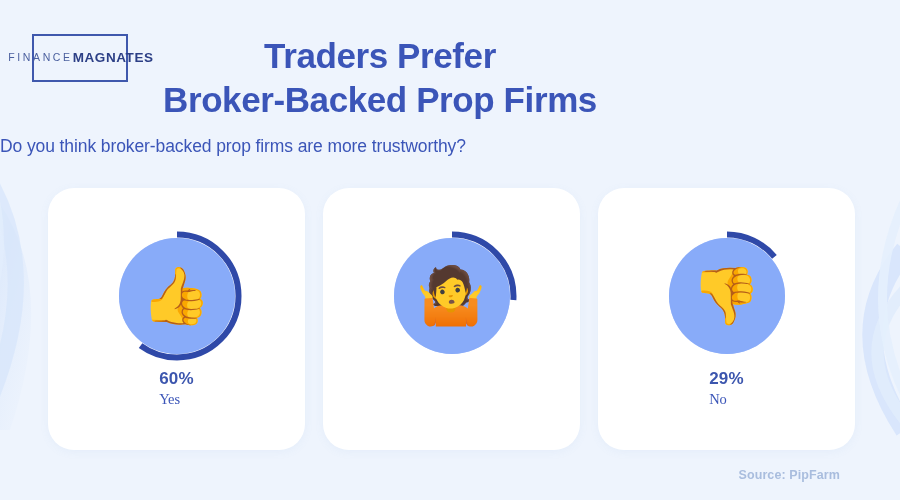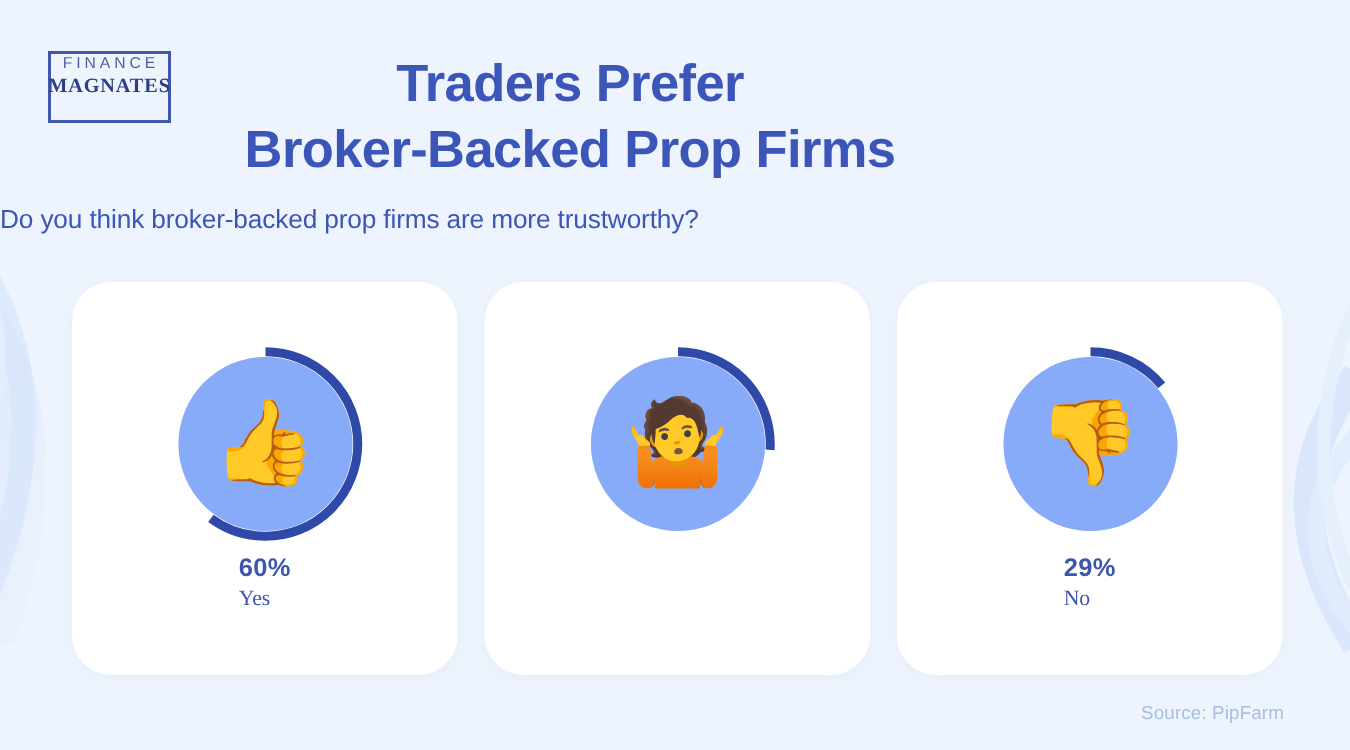--- a/index.html
+++ b/index.html
@@ -17,33 +17,33 @@
     overflow:hidden;
   }
 
   
   .bg-layer { position:absolute; inset:0; overflow:hidden; pointer-events:none; }
   .bg-layer svg { position:absolute; inset:0; width:900px; height:500px; }
 
   
   #logo {
     position:absolute; left:32px; top:34px;
-    width:82px; height:48px;
+    width:96px; height:48px;
     border:2px solid #3f58ad;
-    display:flex; flex-direction:column;
-    align-items:center; justify-content:flex-start;
+    display:flex; flex-direction:row;
+    align-items:center; justify-content:center;
     background:transparent;
   }
   #logo .logo-top {
     font-size:10.5px; letter-spacing:2.6px; font-weight:400;
     color:#4a5f9e; line-height:1.25; padding-left:2px;
   }
   #logo .logo-bottom {
     font-size:13.5px; letter-spacing:0.6px; font-weight:700;
-    color:#2c3f86; line-height:1.2;font-family:Liberation Serif, serif;
+    color:#2c3f86; line-height:1.2;
   }
 
   
   #title {
     position:absolute; left:0; top:34px; width:760px;
     text-align:center;
     color:#3b55b8;
     font-size:35px; font-weight:700;
     letter-spacing:-0.4px; line-height:1.27;
   }
@@ -93,22 +93,22 @@
     letter-spacing:0.2px; line-height:1.35;
   }
   .stat .lbl {
     display:block;
     font-size:14.5px; font-weight:400; color:#3b55b8;
     letter-spacing:-0.1px; line-height:1.35;font-family:Liberation Serif, serif;
   }
 
   
   #source {
-    position:absolute; right:44px; bottom:18px;
-    font-size:12.5px; color:#a9bdde; font-weight:400;
+    position:absolute; right:60px; bottom:18px;
+    font-size:12.5px; color:#a9bdde; font-weight:700;
     letter-spacing:0.1px;
   }
 </style>
 </head>
 <body>
 
 <div id="infographic">
 
   <div class="bg-layer">
     <svg viewBox="0 0 900 500" preserveAspectRatio="none" aria-hidden="true">

